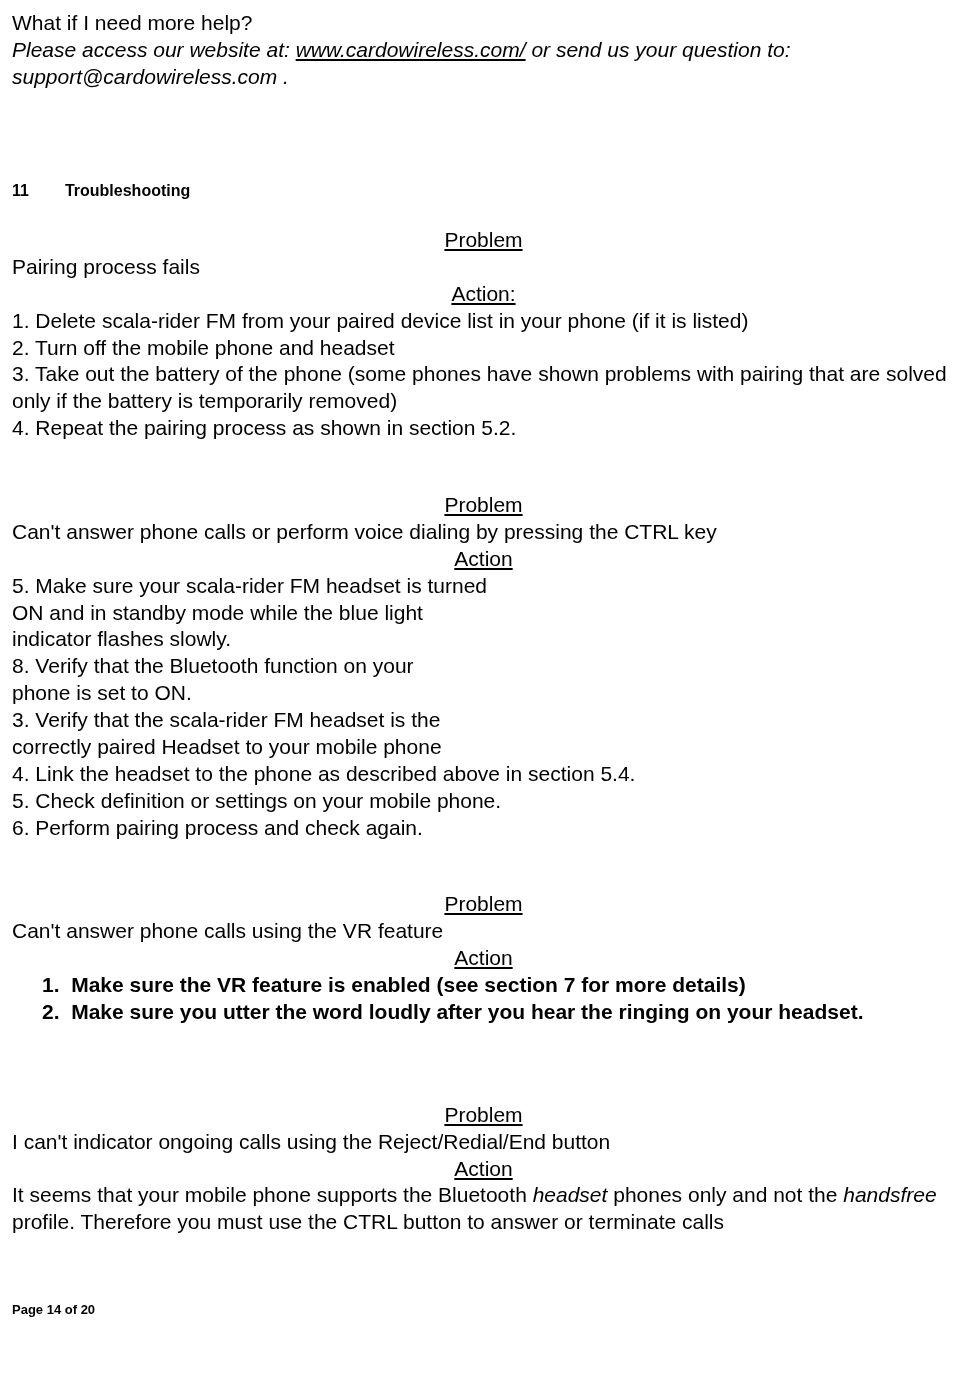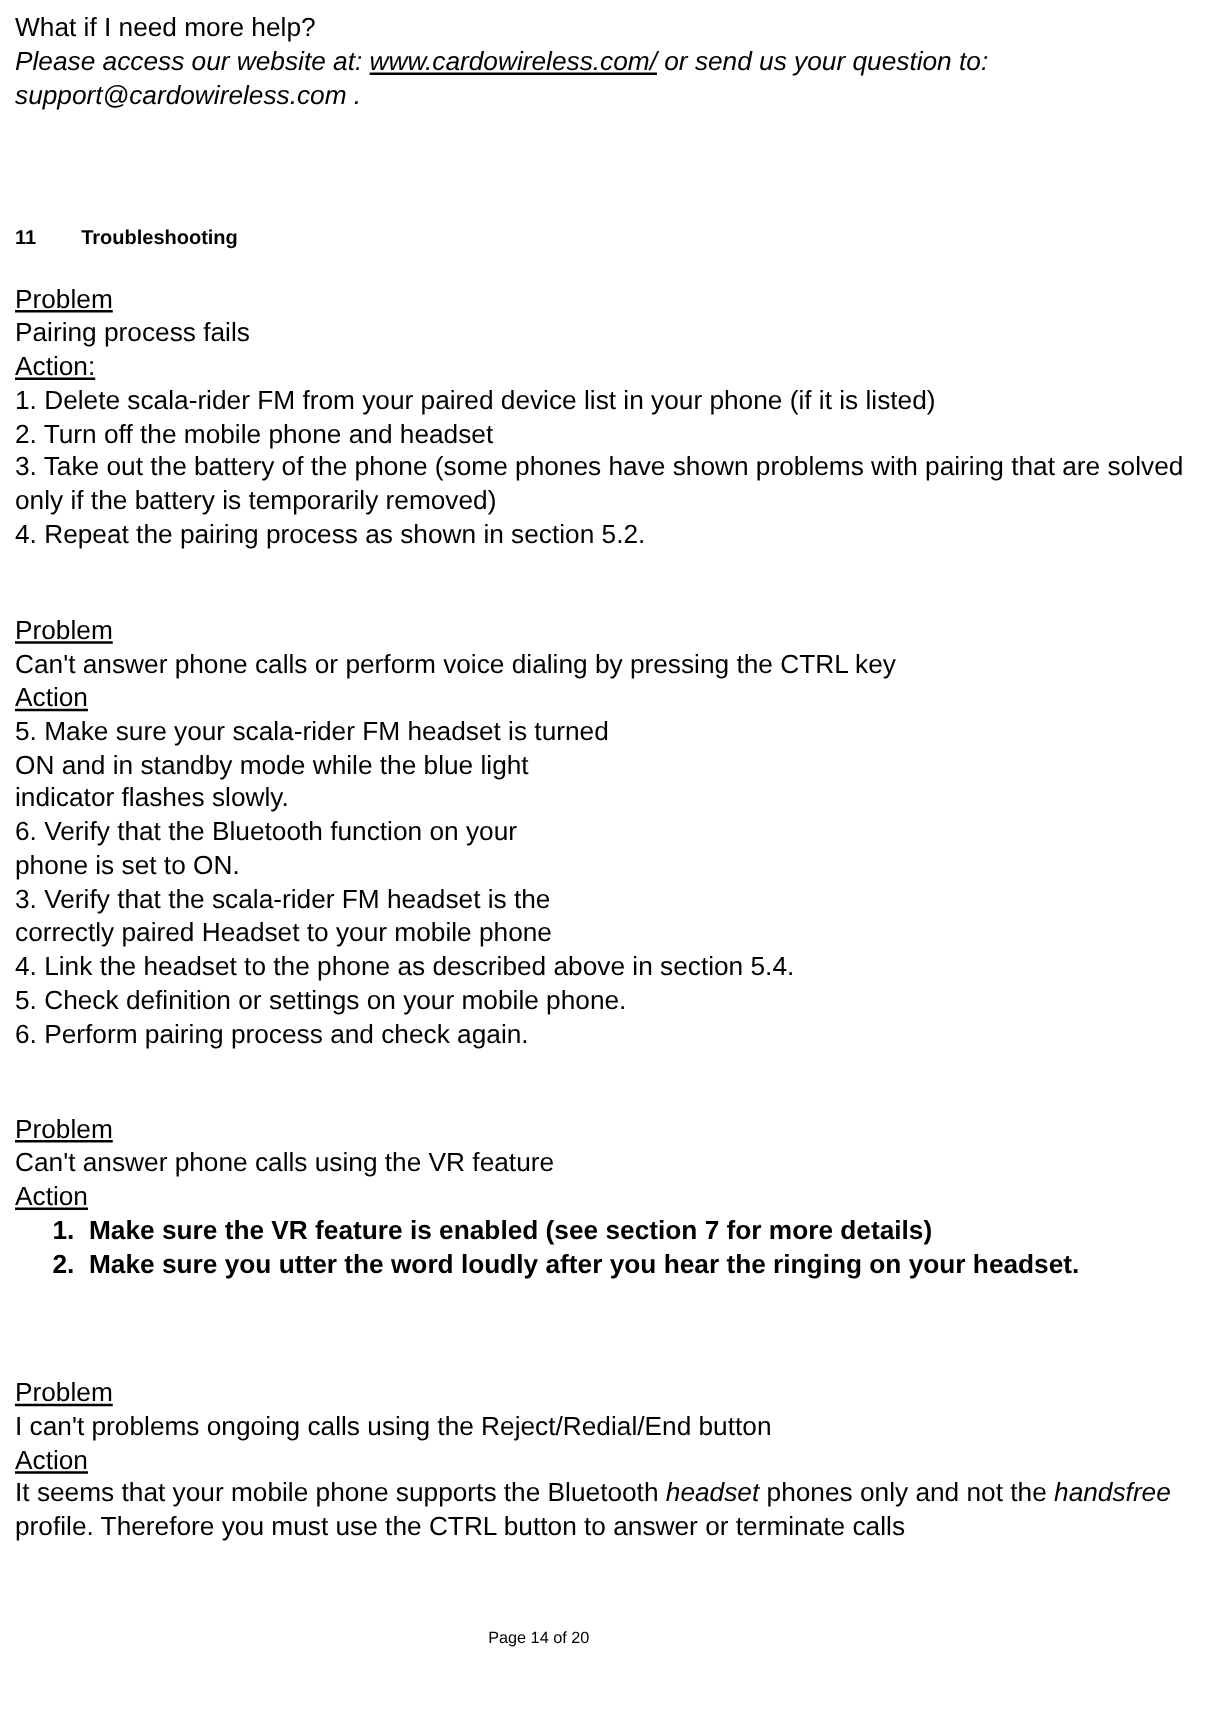--- a/index.html
+++ b/index.html
@@ -6,37 +6,38 @@
       font-family: Arial, Helvetica, sans-serif;
       font-size: 21px;
       line-height: 1.28;
       margin: 0;
       padding: 10px 12px 20px 12px;
       width: 967px;
       box-sizing: border-box;
       color: #000;
     }
     .italic { font-style: italic; }
-    .underline { text-decoration: underline; }
+    .underline { text-decoration: underline; text-align: center; }
     .section-heading {
       font-weight: bold;
       font-size: 16px;
       margin-top: 90px;
       margin-bottom: 26px;
     }
     .section-num { display: inline-block; margin-right: 36px; }
     .block { margin-bottom: 0; }
     .gap-small { height: 26px; }
     .gap-med { height: 50px; }
     .ol-item { padding-left: 60px; text-indent: -30px; font-weight: bold; }
     .footer {
-      text-align: center;
+      text-align: left;
       font-size: 13px;
       padding-right: 105px;
       margin-top: 66px;
+      font-weight: bold;
     }
   </style>
 </head>
 <body>
 
 <div class="block">What if I need more help?</div>
 <div class="block">
   <span class="italic">Please access our website at: </span><span class="italic underline">www.cardowireless.com/</span><span class="italic"> or send us your question to: support@cardowireless.com .</span>
 </div>
 
@@ -53,21 +54,21 @@
 <div>4. Repeat the pairing process as shown in section 5.2.</div>
 
 <div class="gap-med"></div>
 
 <div class="underline">Problem</div>
 <div>Can't answer phone calls or perform voice dialing by pressing the CTRL key</div>
 <div class="underline">Action</div>
 <div>5. Make sure your scala-rider FM headset is turned</div>
 <div>ON and in standby mode while the blue light</div>
 <div>indicator flashes slowly.</div>
-<div>6. Verify that the Bluetooth function on your</div>
+<div>8. Verify that the Bluetooth function on your</div>
 <div>phone is set to ON.</div>
 <div>3. Verify that the scala-rider FM headset is the</div>
 <div>correctly paired Headset to your mobile phone</div>
 <div>4. Link the headset to the phone as described above in section 5.4.</div>
 <div>5. Check definition or settings on your mobile phone.</div>
 <div>6. Perform pairing process and check again.</div>
 
 <div class="gap-med"></div>
 
 <div class="underline">Problem</div>
@@ -77,19 +78,19 @@
   <span>1.</span>&nbsp;&nbsp;<span>Make sure the VR feature is enabled (see section 7 for more details)</span>
 </div>
 <div class="ol-item">
   <span>2.</span>&nbsp;&nbsp;<span>Make sure you utter the word loudly after you hear the ringing on your headset.</span>
 </div>
 
 <div class="gap-med"></div>
 <div class="gap-small"></div>
 
 <div class="underline">Problem</div>
-<div>I can't problems ongoing calls using the Reject/Redial/End button</div>
+<div>I can't indicator ongoing calls using the Reject/Redial/End button</div>
 <div class="underline">Action</div>
 <div>
   <span>It seems that your mobile phone supports the Bluetooth </span><span class="italic">headset</span><span> phones only and not the </span><span class="italic">handsfree</span><span> profile. Therefore you must use the CTRL button to answer or terminate calls</span>
 </div>
 
 <div class="footer">Page 14 of 20</div>
 
 </body></html>

